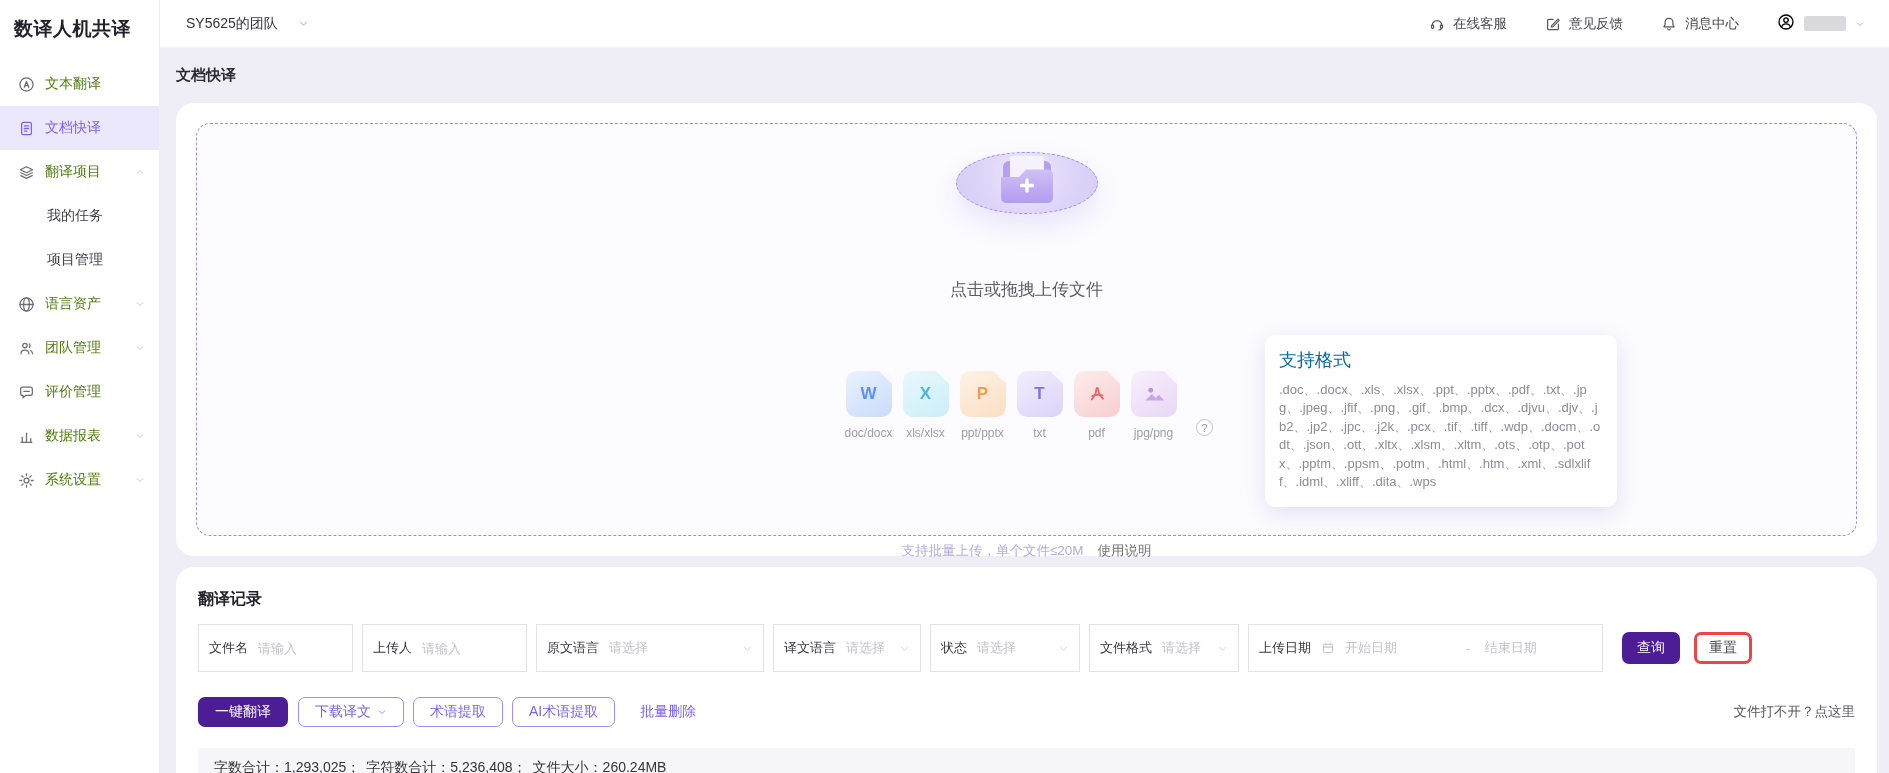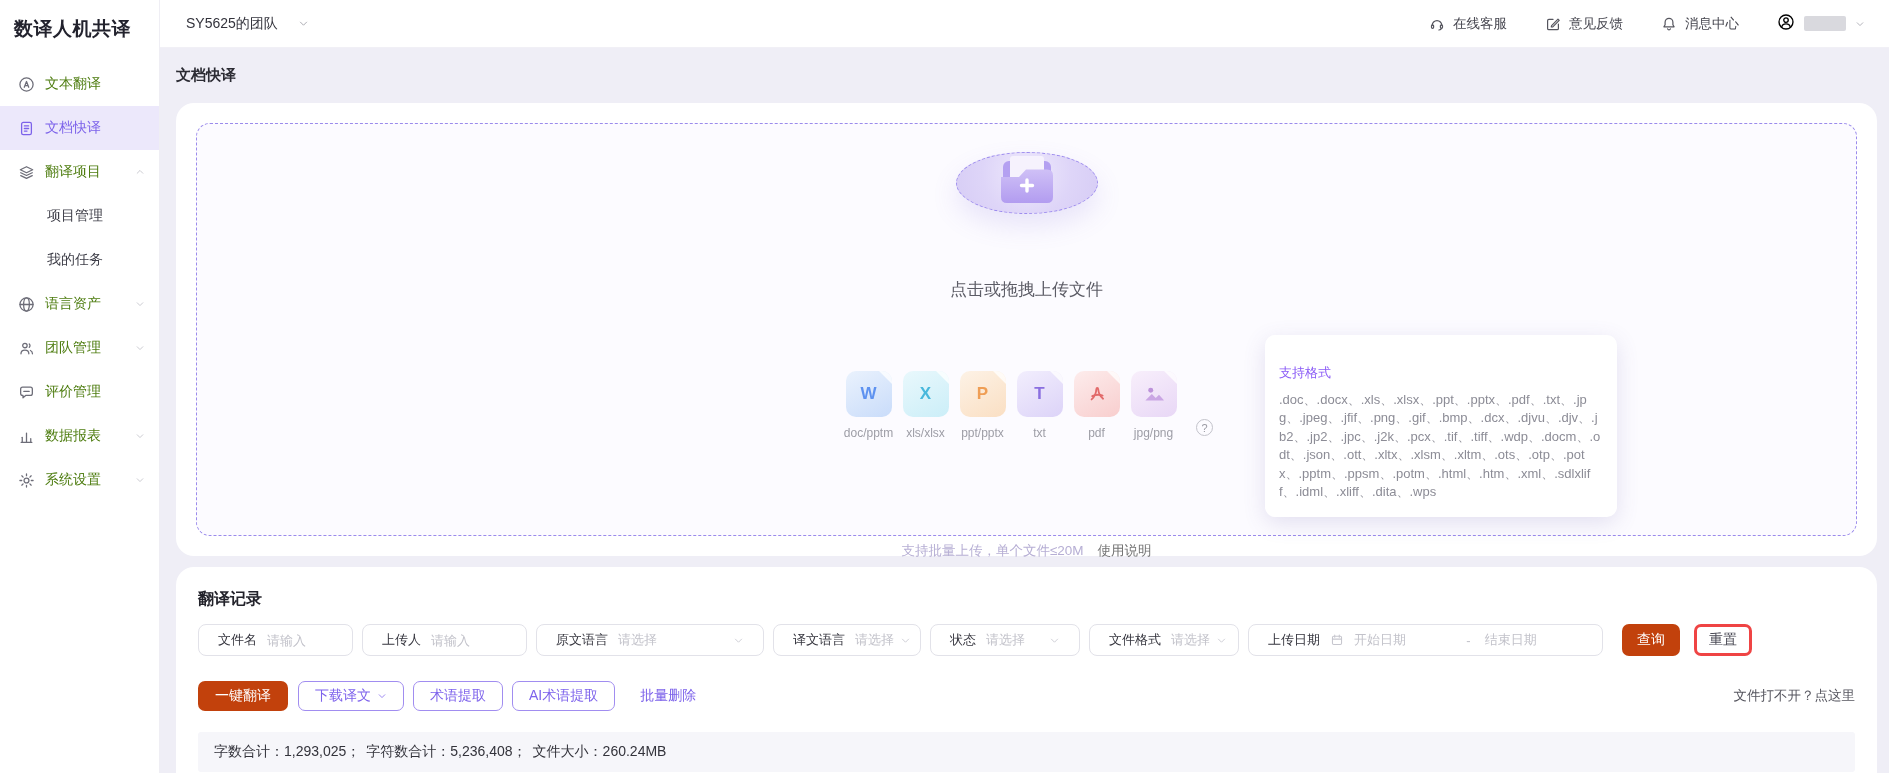--- a/index.html
+++ b/index.html
@@ -56,41 +56,41 @@
   .ft-pdf  { background:linear-gradient(150deg,#fdecec 0%,#f8cece 100%); }
   .ft-img  { background:linear-gradient(150deg,#f8effb 0%,#e8d7f6 100%); }
   .help-circle { width:17px; height:17px; border-radius:50%; border:1px solid #c3c3cb; color:#9a9aa3; font-size:11px;
       display:flex; align-items:center; justify-content:center; align-self:flex-end; margin:0 0 4px 14px; cursor:pointer; }
   .upload-hint { margin-top:54px; font-size:13.5px; color:#b6aed4; }
   .guide-link { color:#737373; margin-left:14px; cursor:pointer; }
 
   
   .format-tooltip { position:absolute; left:1105px; top:287px; width:352px; background:#fff; border-radius:10px;
       box-shadow:0 6px 22px rgba(95,80,160,.16); padding:13px 14px 15px; z-index:5; }
-  .tooltip-title { font-size:13px; color:#8b5cf6;margin-top:16px; }
+  .tooltip-title { font-size:18px; color:#0369a1; }
   .tooltip-body { margin-top:9px; font-size:13px; line-height:1.42; color:#8c8c96; word-break:break-all; }
 
   
   .records-card { margin-top:11px; height:242px; padding:20px 22px 0; }
   .records-title { font-size:16px; font-weight:bold; color:#23232b; margin-top:2px; }
   .filters { display:flex; align-items:center; margin-top:14px; }
-  .field { height:32px; border:1px solid #e2e2e9; border-radius:8px; background:#fff; display:flex; align-items:center;
-      padding:0 19px; font-size:13px; margin-right:9px; flex:none; }
+  .field { height:48px; border:1px solid #e2e2e9; border-radius:0; background:#fff; display:flex; align-items:center;
+      padding:0 10px; font-size:13px; margin-right:9px; flex:none; }
   .field-label { color:#35353e; margin-right:10px; white-space:nowrap; }
   .field input { border:none; outline:none; flex:1; min-width:0; font-size:13px; color:#333; background:transparent; font-family:inherit; }
   .field input::placeholder { color:#c2c2ca; }
   .ph { color:#c2c2ca; flex:1; white-space:nowrap; }
   .select-caret { color:#c6c6ce; display:flex; margin-left:6px; }
   .w-name{width:155px} .w-uploader{width:165px} .w-src{width:228px} .w-tgt{width:148px} .w-status{width:150px} .w-format{width:150px} .w-date{width:355px}
   .cal-icon { display:flex; color:#c6c6ce; margin-right:10px; }
   .date-sep { color:#c2c2ca; margin:0 14px; }
 
   .btn { height:32px; border-radius:7px; font-size:14px; display:inline-flex; align-items:center; justify-content:center;
       cursor:pointer; font-family:inherit; border:none; white-space:nowrap; }
-  .btn-primary { background:#c2410c; color:#fff; }
+  .btn-primary { background:#4c1d95; color:#fff; }
   .btn-query { width:58px; margin-left:10px; }
   .btn-reset { width:58px; margin-left:14px; background:#fff; border:3px solid #ef4444; color:#4a4a55; }
 
   .actions { display:flex; align-items:center; margin-top:25px; }
   .btn-sm { height:30px; }
   .btn-outline { background:#fff; border:1px solid #a18df0; color:#7e63ec; padding:0 16px; margin-right:9px; display:inline-flex; align-items:center; gap:6px; }
   .btn-onekey { padding:0 17px; margin-right:10px; }
   .link-action { color:#7c62ea; font-size:14px; margin-left:16px; cursor:pointer; }
   .open-help { margin-left:auto; font-size:13.5px; color:#55555e; cursor:pointer; }
 
@@ -137,25 +137,25 @@
         </span>
         <span class="nav-label">翻译项目</span>
         <span class="nav-caret up">
           <svg class="ic" width="10" height="10" viewBox="0 0 16 16">
               <path d="M3.5 6 L8 10.5 L12.5 6"></path>
             </svg>
         </span>
       </div>
 
       <div class="nav-item sub">
+        <span class="nav-label">我的任务</span>
+      </div>
+
+      <div class="nav-item sub">
         <span class="nav-label">项目管理</span>
-      </div>
-
-      <div class="nav-item sub">
-        <span class="nav-label">我的任务</span>
       </div>
 
       <div class="nav-item">
         <span class="nav-icon">
           <svg class="ic" width="17" height="17" viewBox="0 0 16 16">
               <circle cx="8" cy="8" r="6.2"></circle>
               <ellipse cx="8" cy="8" rx="2.7" ry="6.2"></ellipse>
               <path d="M1.9 8 h12.2"></path>
             </svg>
         </span>
@@ -310,21 +310,21 @@
             </span>
           </div>
           <div class="drop-text">点击或拖拽上传文件</div>
 
           <div class="filetypes">
             <div class="ft">
               <div class="ft-icon ft-doc">
                   <span class="ft-fold"></span>
                   <span class="ft-letter">W</span>
                 </div>
-              <div class="ft-label">doc/pptm</div>
+              <div class="ft-label">doc/docx</div>
             </div>
             <div class="ft">
               <div class="ft-icon ft-xls">
                   <span class="ft-fold"></span>
                   <span class="ft-letter">X</span>
                 </div>
               <div class="ft-label">xls/xlsx</div>
             </div>
             <div class="ft">
               <div class="ft-icon ft-ppt">

